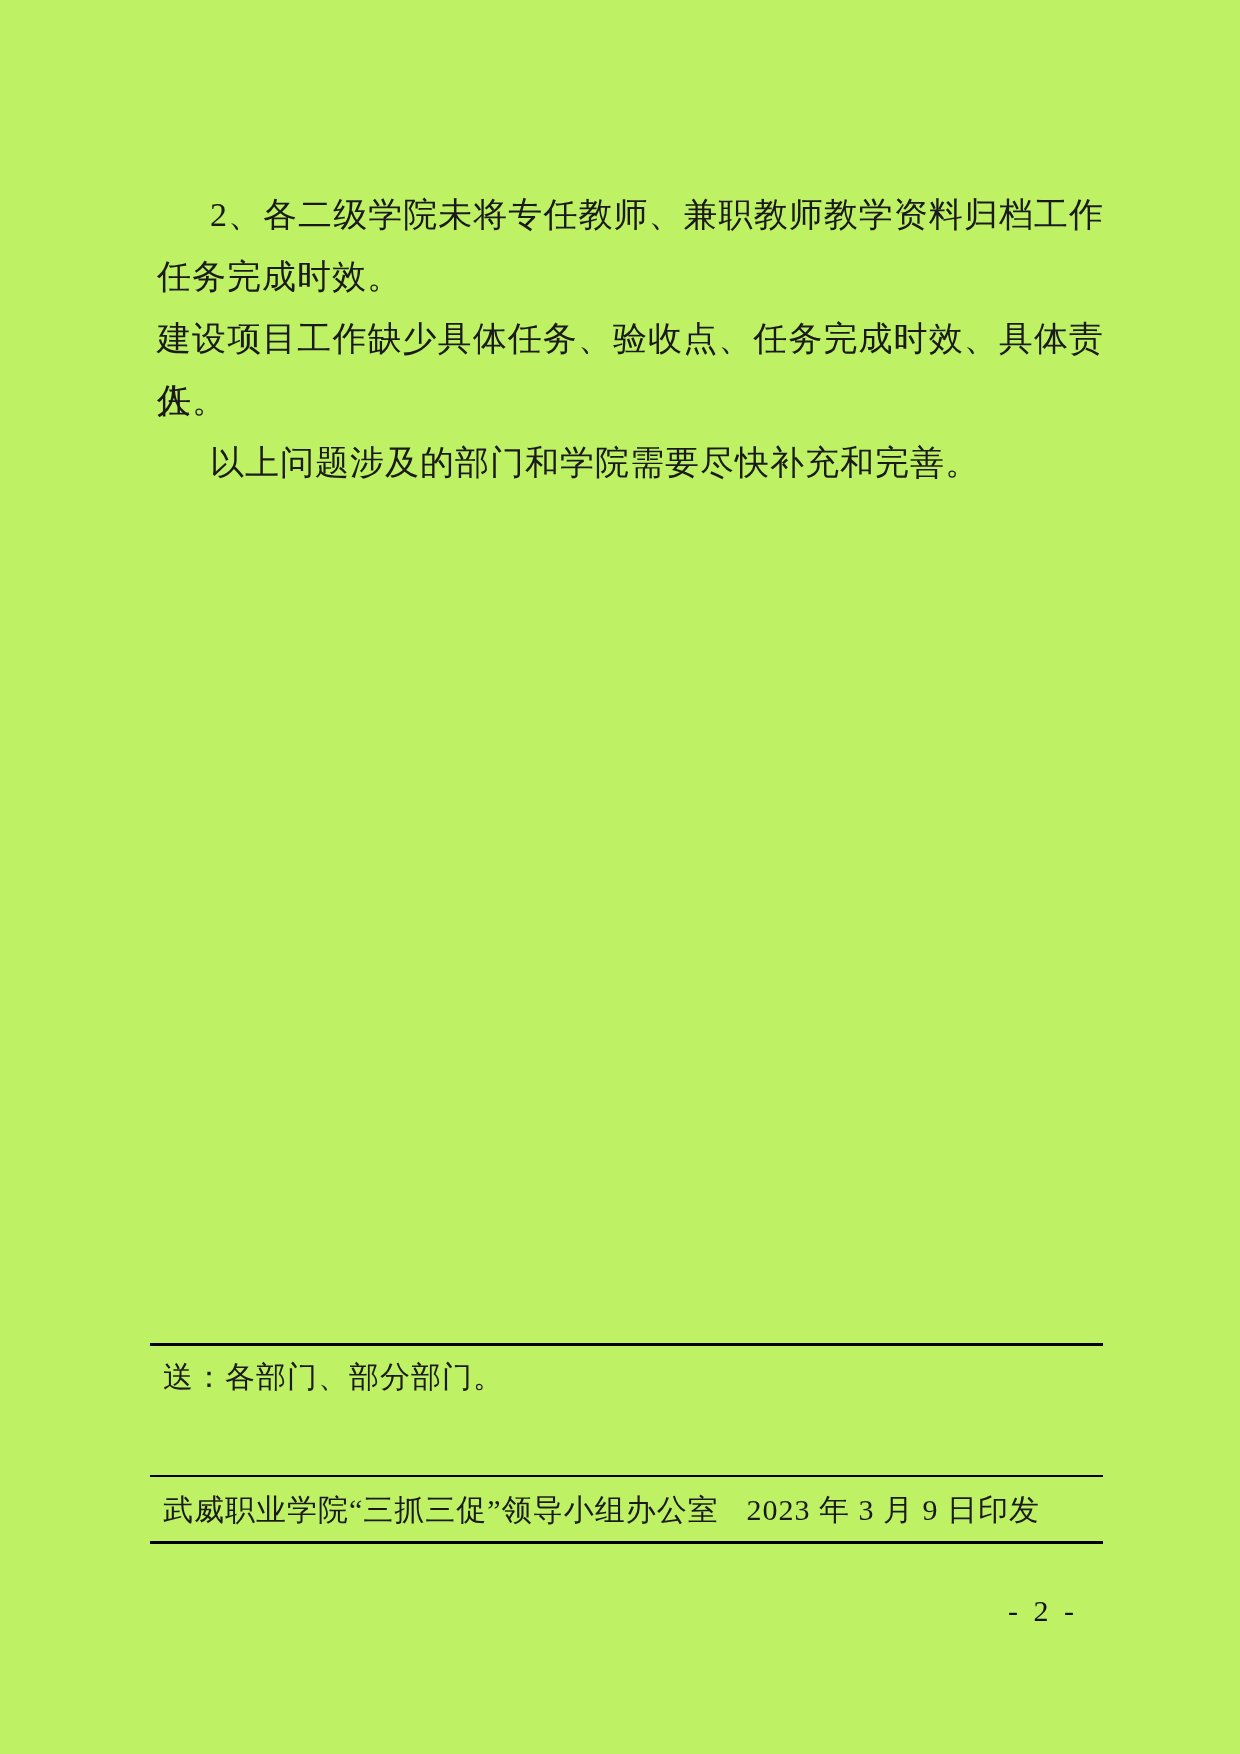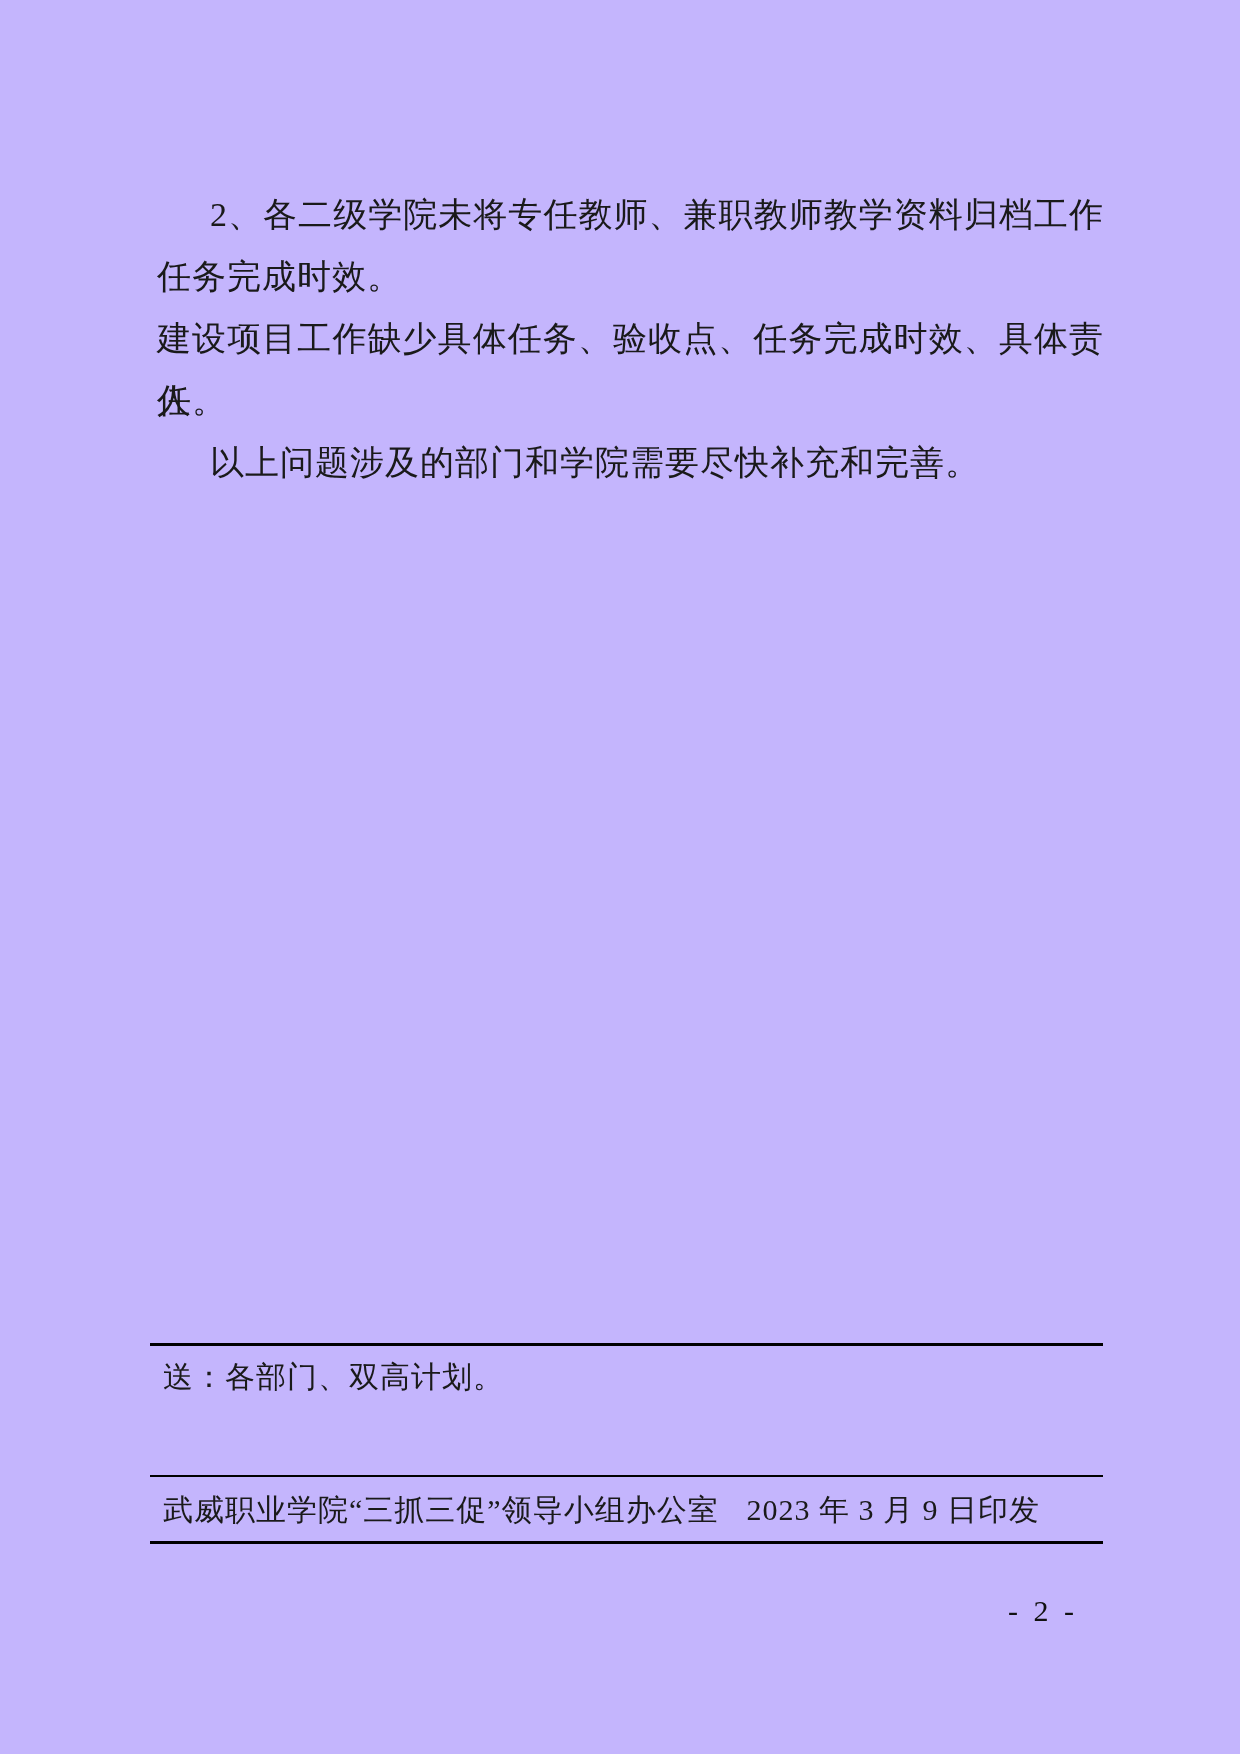--- a/index.html
+++ b/index.html
@@ -4,21 +4,21 @@
 <style>
   html, body {
     margin: 0;
     padding: 0;
     background: #ffffff;
   }
   .page {
     position: relative;
     width: 1240px;
     height: 1754px;
-    background: #c4b5fd;
+    background: #bef264;
     overflow: hidden;
     font-family: "Liberation Serif", "DejaVu Serif", serif;
     color: #1a1a1a;
   }
   
   .body-text {
     position: absolute;
     left: 157px;
     top: 184px;
     width: 946px;
@@ -91,21 +91,21 @@
   <div class="body-text">
     <div class="body-line indent justify">2、各二级学院未将专任教师、兼职教师教学资料归档工作</div>
     <div class="body-line">任务完成时效。</div>
     <div class="body-line justify">建设项目工作缺少具体任务、验收点、任务完成时效、具体责任</div>
     <div class="body-line">人。</div>
     <div class="body-line indent">以上问题涉及的部门和学院需要尽快补充和完善。</div>
   </div>
 
   <div class="rule rule-top"></div>
 
-  <div class="colophon-line send-line">送：各部门、双高计划。</div>
+  <div class="colophon-line send-line">送：各部门、部分部门。</div>
 
 
   <div class="rule rule-middle"></div>
 
   <div class="colophon-line issuer-row">
     <span class="issuer-name">武威职业学院“三抓三促”领导小组办公室</span>
     <span class="print-date">2023 年 3 月 9 日印发</span>
   </div>
 
   <div class="rule rule-bottom"></div>

